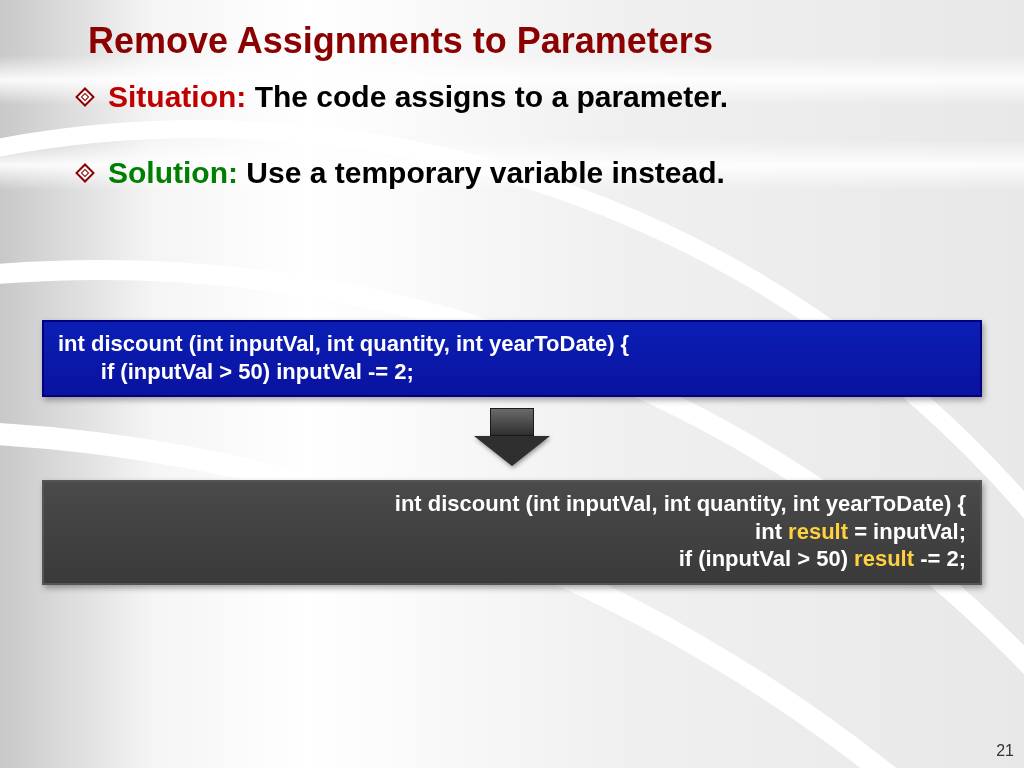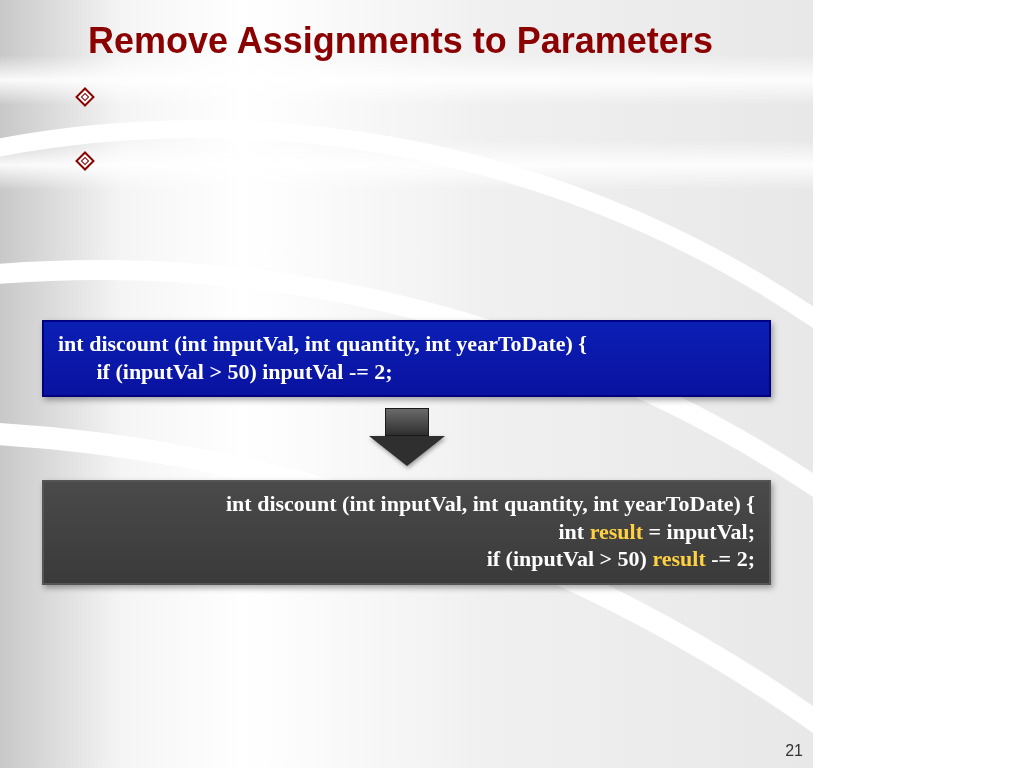--- a/index.html
+++ b/index.html
@@ -1,19 +1,19 @@
 <!DOCTYPE html>
 <html><head>
 <meta charset="utf-8">
 <style>
   * { margin: 0; padding: 0; box-sizing: border-box; }
   html, body { width: 1024px; height: 768px; overflow: hidden; font-family: Arial, Helvetica, sans-serif; }
   .slide {
     position: relative;
-    width: 813px;
+    width: 1024px;
     height: 768px;
     background: linear-gradient(90deg, #c8c8c8 0%, #f5f5f5 15%, #ffffff 30%, #f0f0f0 60%, #e8e8e8 100%);
     overflow: hidden;
   }
   .arc {
     position: absolute;
     border: 12px solid #ffffff;
     border-radius: 50%;
     background: transparent;
   }
@@ -44,21 +44,21 @@
   .diamond::after {
     content: ""; position: absolute; inset: 2px; border: 1px solid #8b0000;
   }
   .bullet-text { font-size: 30px; font-weight: 700; color: #000; line-height: 1.25; }
   .kw-red { color: #c00000; }
   .kw-green { color: #008000; }
 
   .codebox {
     position: absolute; left: 42px; right: 42px;
     border: 2px solid #000;
-    font-family: Liberation Serif, serif;
+    font-family: Liberation Sans, sans-serif;
     font-weight: 700;
     font-size: 22px;
     color: #ffffff;
     padding: 8px 14px 10px 14px;
     line-height: 1.25;
     white-space: pre;
     box-shadow: 2px 3px 6px rgba(0,0,0,0.35);
   }
   .codebox.blue {
     top: 320px;
@@ -102,23 +102,33 @@
   <div class="band b2"></div>
   <div class="arc arc1"></div>
   <div class="arc arc2"></div>
   <div class="arc arc3"></div>
 
   <h1 class="title">Remove Assignments to Parameters</h1>
 
   <div class="bullets">
     <div class="bullet-row">
       <div class="diamond"></div>
+      <div class="bullet-text">
+        <span class="kw-red">Situation:</span>
+        <span> </span>
+        <span>The code assigns to a parameter.</span>
+      </div>
     </div>
     <div class="bullet-row">
       <div class="diamond"></div>
+      <div class="bullet-text">
+        <span class="kw-green">Solution:</span>
+        <span> </span>
+        <span>Use a temporary variable instead.</span>
+      </div>
     </div>
   </div>
 
   <div class="codebox blue"><span>int discount (int inputVal, int quantity, int yearToDate) {</span>
 <span>       if (inputVal &gt; 50) inputVal -= 2;</span></div>
 
   <div class="arrow-wrap">
     <div class="arrow-shaft"></div>
     <div class="arrow-head"></div>
   </div>

